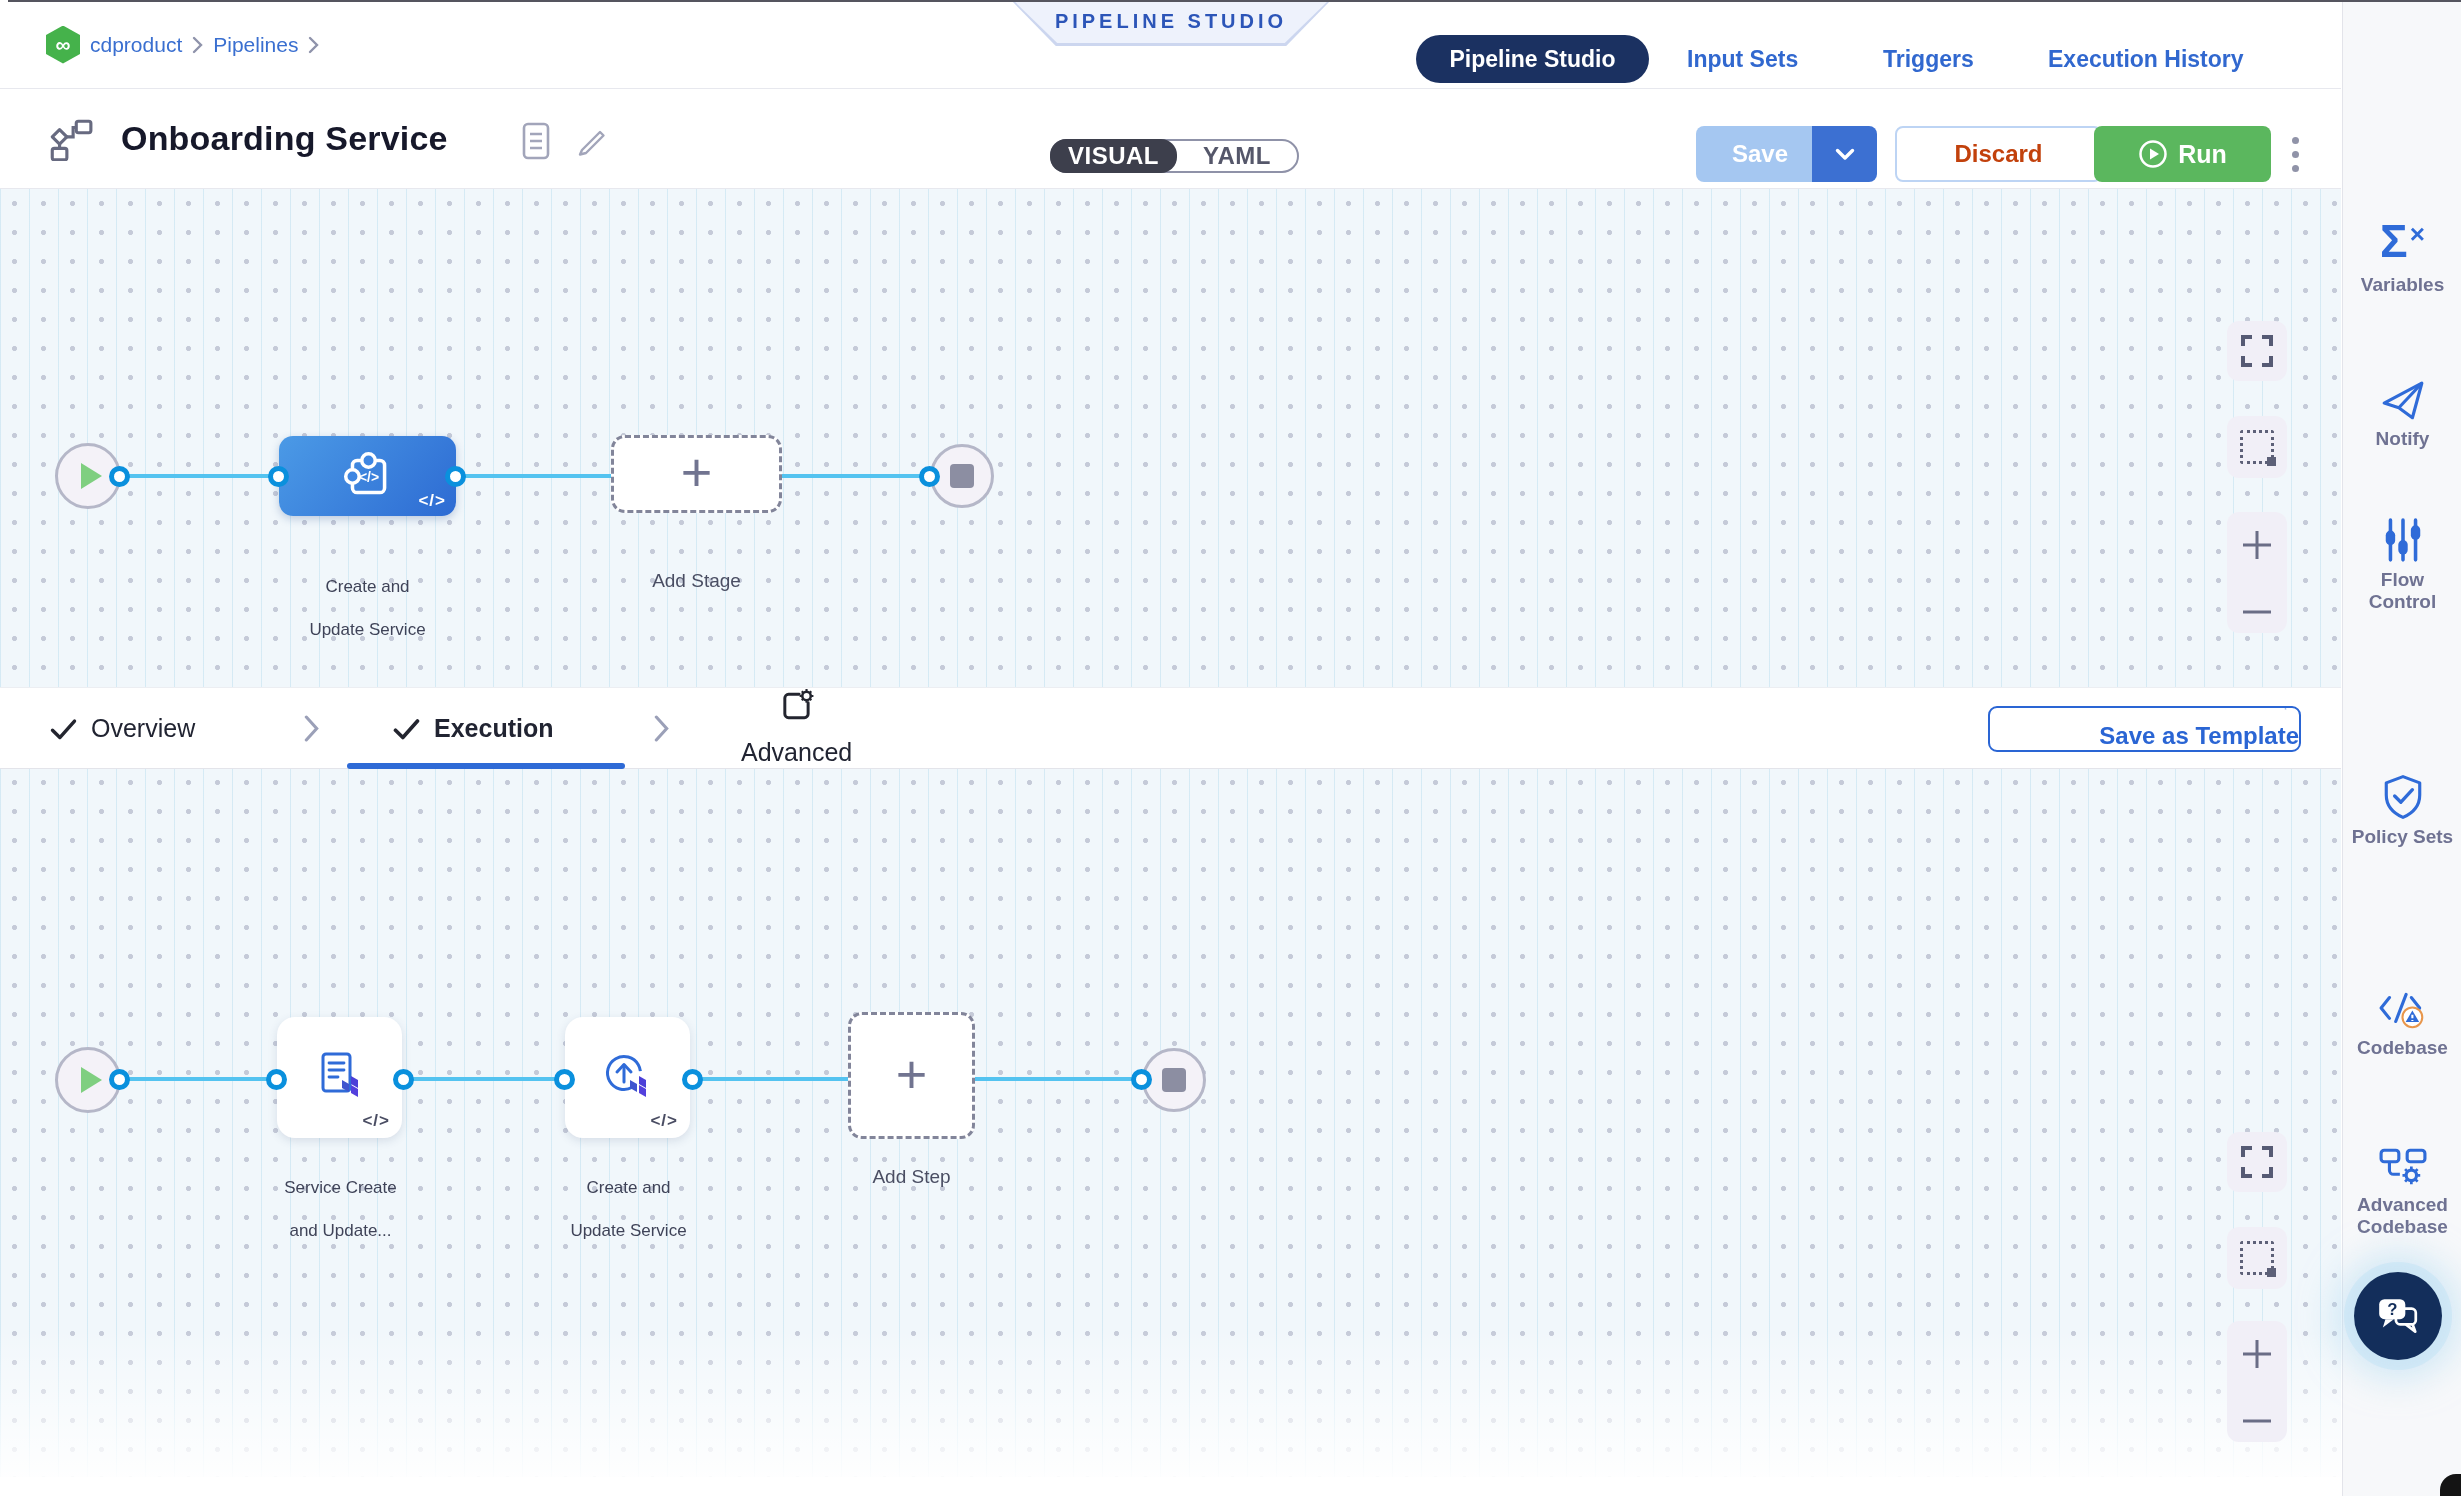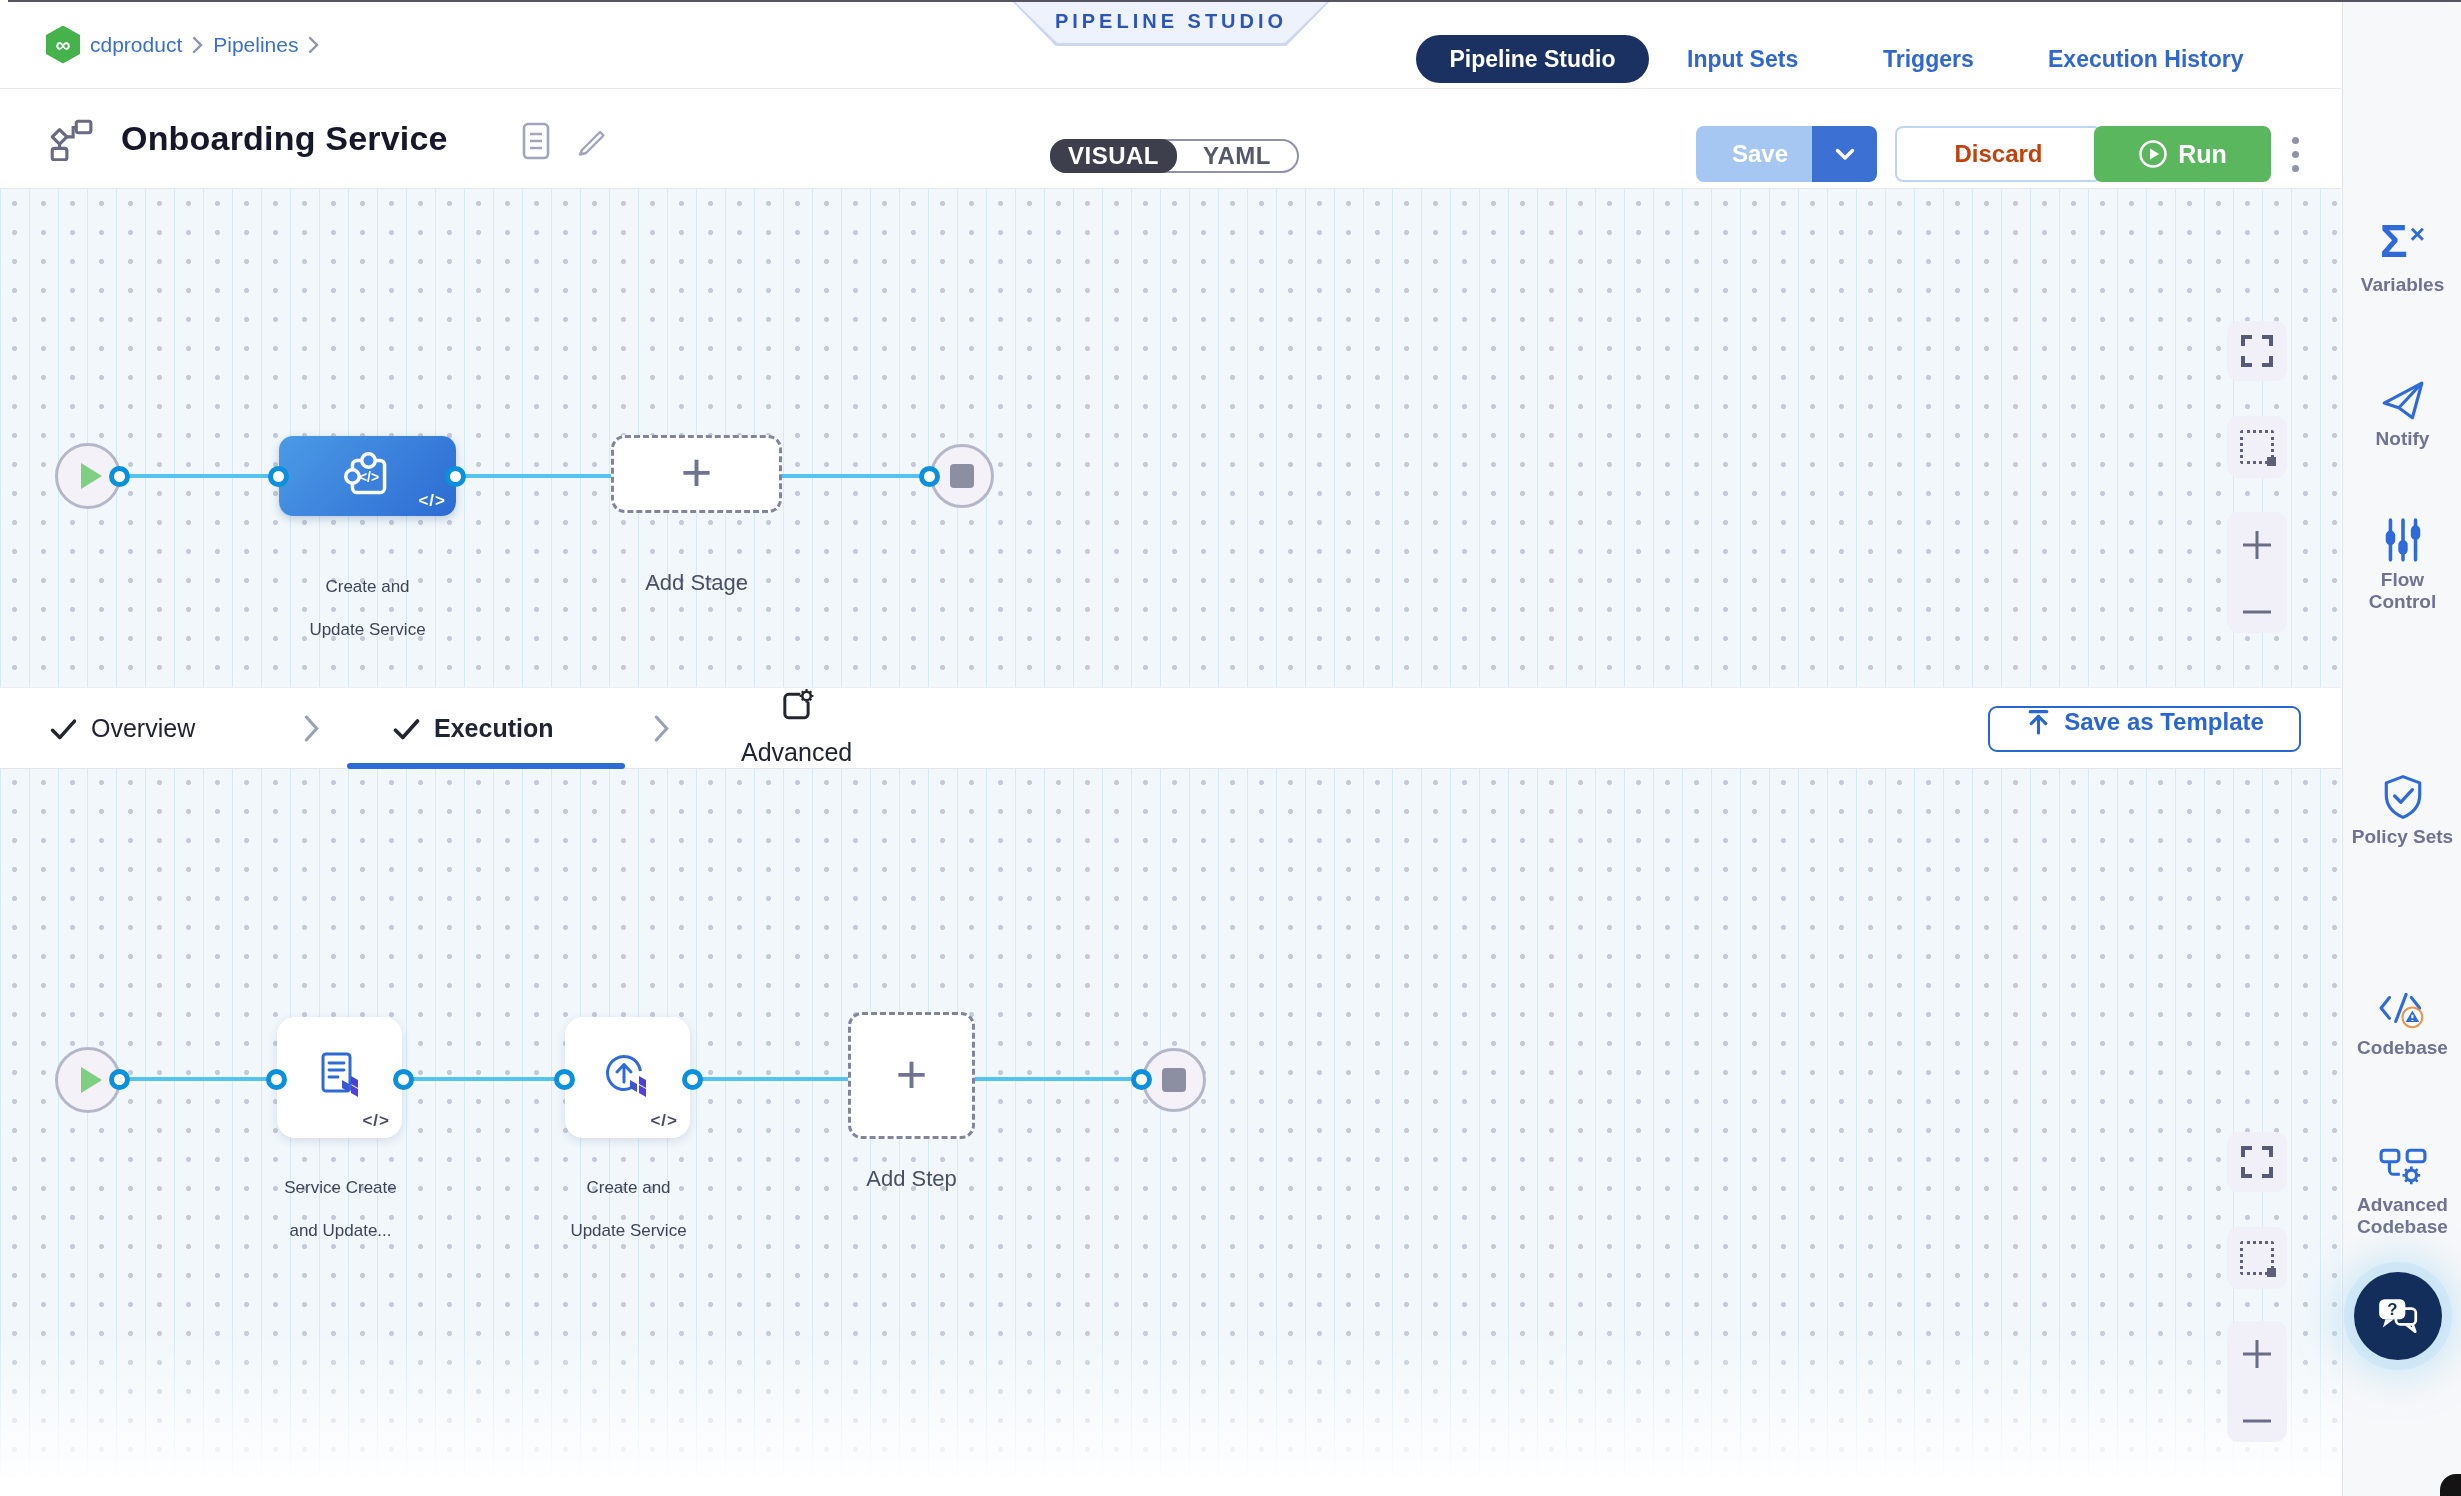--- a/index.html
+++ b/index.html
@@ -81,21 +81,21 @@
   .stage-node { position:absolute; left:279px; top:247px; width:177px; height:80px; border-radius:14px;
                 background:linear-gradient(132deg,#4b9ae6,#2d6bd3); z-index:3; cursor:pointer;
                 display:flex; align-items:center; justify-content:center; box-shadow:0 3px 8px rgba(30,70,140,.25); }
   .corner-code { position:absolute; right:10px; bottom:5px; font-size:17px; font-weight:700; color:#fff; letter-spacing:1px; }
 
   .add-box { position:absolute; background:#fff; border:3.5px dashed #82859a; border-radius:14px;
              display:flex; align-items:center; justify-content:center; z-index:3; cursor:pointer; }
   .plus { font-size:54px; font-weight:300; color:#717490; line-height:40px; margin-top:-4px; }
 
   .node-label { position:absolute; width:219px; text-align:center; font-size:17px; color:#3f4358; line-height:43px; }
-  .add-label { position:absolute; width:219px; text-align:center; font-size:22px; color:#4a4e63; }
+  .add-label { position:absolute; width:219px; text-align:center; font-size:19px; color:#4a4e63; }
 
   .step-node { position:absolute; width:125px; height:121px; border-radius:18px; background:#fff; z-index:3; cursor:pointer;
                box-shadow:0 3px 10px rgba(50,70,110,.14); display:flex; align-items:center; justify-content:center; }
   .step-node .corner-code { color:#4a4d63; right:12px; bottom:7px; }
 
   .ctl { position:absolute; left:2227px; width:60px; background:#f1eff7; border-radius:12px;
          display:flex; align-items:center; justify-content:center; color:#5d6078; cursor:pointer; z-index:4; }
   .marquee-box { position:relative; width:34px; height:34px; border:3px dotted #5d6078; border-radius:3px; }
   .marquee-box::after { content:""; position:absolute; right:-5px; bottom:-5px; width:9px; height:9px; background:#5d6078; }
   .zoom-group { flex-direction:column; justify-content:space-between; padding:16px 0; }
@@ -106,21 +106,21 @@
   .cfg-tab { position:absolute; top:0; height:81px; display:flex; align-items:center; gap:14px;
              font-size:25px; color:#212432; cursor:pointer; }
   .cfg-overview { left:50px; }
   .cfg-execution { left:393px; font-weight:700; }
   .cfg-advanced { left:741px;flex-direction:column; }
   .cfg-chev { position:absolute; top:27px; }
   .chev1 { left:304px; } .chev2 { left:654px; }
   .exec-underline { position:absolute; left:347px; bottom:-1px; width:278px; height:6px; background:#2e6ad6; border-radius:3px; }
   .btn-template { position:absolute; left:1988px; top:18px; width:313px; height:46px; background:#fff;
                   border:2px solid #2a65d4; border-radius:9px; color:#2a65d4; font-size:24px; font-weight:600;
-                  display:flex; align-items:flex-start; justify-content:center; gap:12px; cursor:pointer; }
+                  display:flex; align-items:flex-end; justify-content:center; gap:12px; cursor:pointer;flex-direction:column; }
 
   
   .footer { position:absolute; left:0; top:1478px; width:2341px; height:19px; background:#fff; z-index:4; }
 
   
   .sidebar { position:absolute; right:0; top:0; width:120px; height:1496px; background:#f7f8fa; border-left:1px solid #e3e4ea; z-index:8; }
   .side-item { position:absolute; left:0; width:100%; text-align:center; cursor:pointer; }
   .side-label { margin-top:6px; font-size:19px; font-weight:700; color:#6f7292; line-height:22px; padding:0 6px; }
   .var-icon { font-weight:700; color:#2f6bd8; }
   .var-icon .sigma { font-size:46px; }

